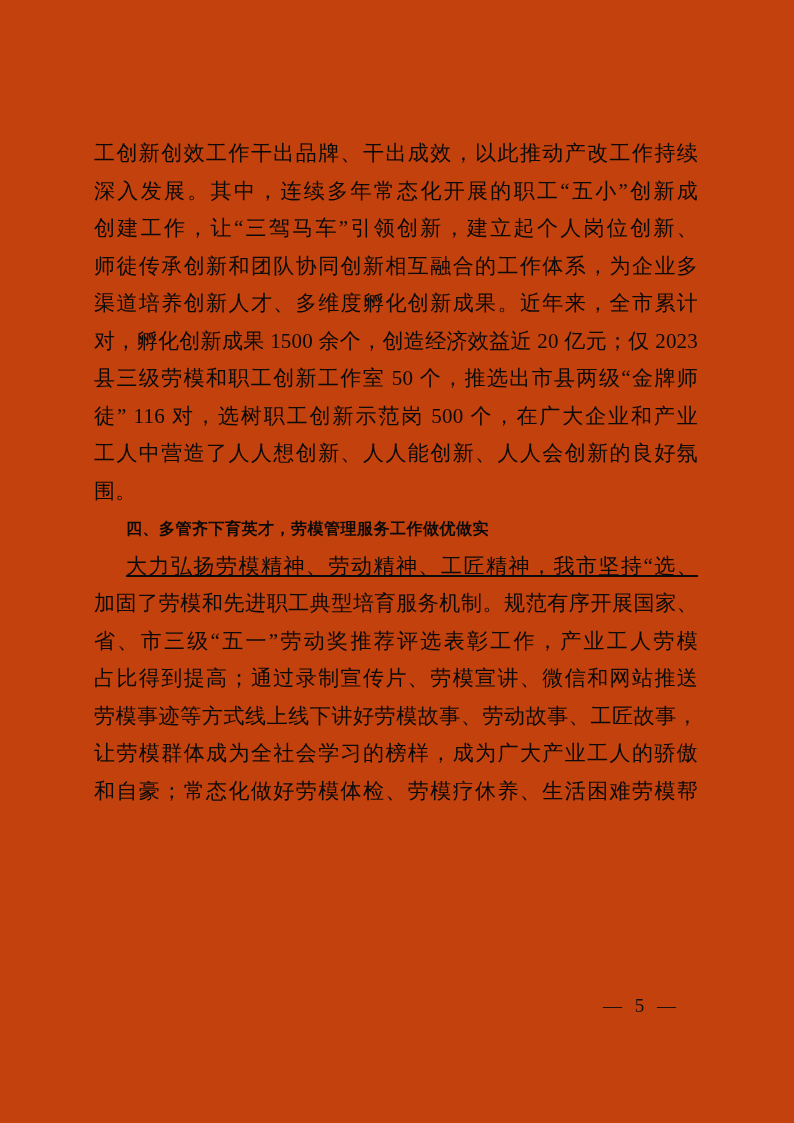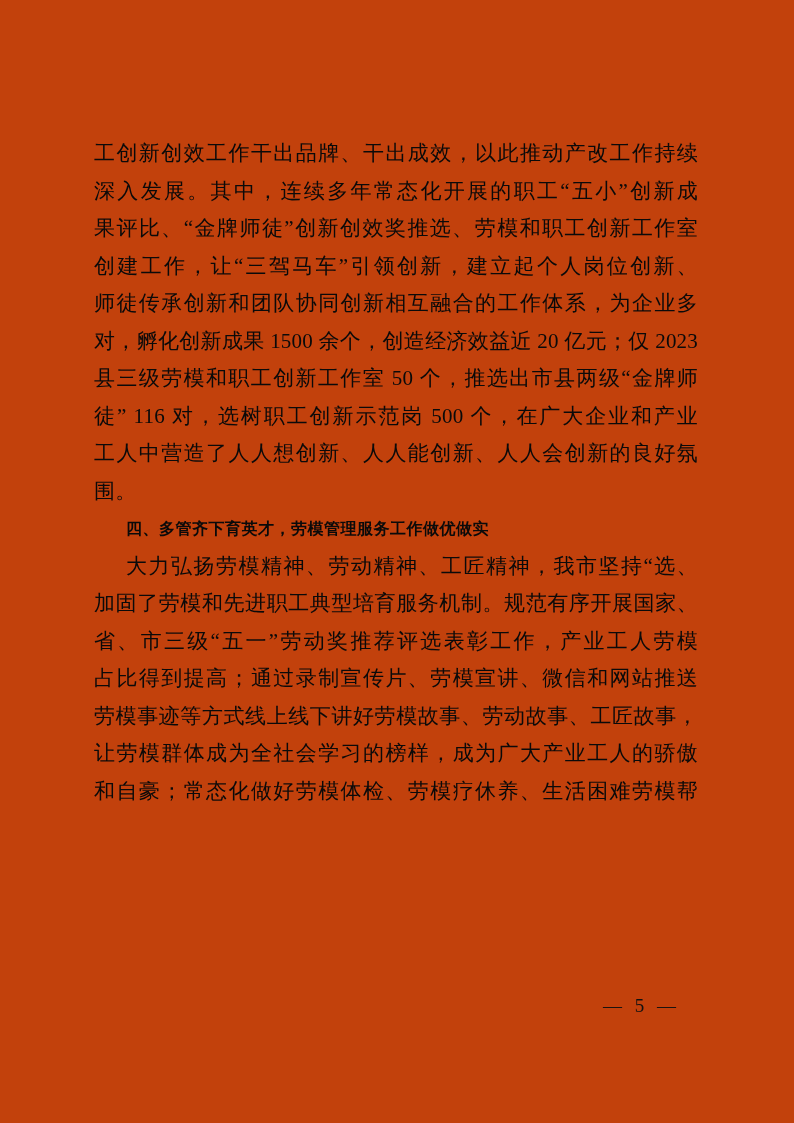--- a/index.html
+++ b/index.html
@@ -53,30 +53,30 @@
     color: #111111;
   }
 </style>
 </head>
 <body>
 
 <div class="page">
   <main class="doc-body" id="doc-body">
       <div class="line just">工创新创效工作干出品牌、干出成效，以此推动产改工作持续</div>
       <div class="line just">深入发展。其中，连续多年常态化开展的职工“五小”创新成</div>
-      <div class="line just">果评比、“金牌师徒”创新创效奖推选、劳模和职工创新工作室</div>
       <div class="line just">创建工作，让“三驾马车”引领创新，建立起个人岗位创新、</div>
       <div class="line just">师徒传承创新和团队协同创新相互融合的工作体系，为企业多</div>
+      <div class="line just">渠道培养创新人才、多维度孵化创新成果。近年来，全市累计</div>
       <div class="line just">对，孵化创新成果 1500 余个，创造经济效益近 20 亿元；仅 2023</div>
       <div class="line just">县三级劳模和职工创新工作室 50 个，推选出市县两级“金牌师</div>
       <div class="line just">徒” 116 对，选树职工创新示范岗 500 个，在广大企业和产业</div>
       <div class="line just">工人中营造了人人想创新、人人能创新、人人会创新的良好氛</div>
       <div class="line">围。</div>
       <div class="line heading" style="padding-left: 32px;">四、多管齐下育英才，劳模管理服务工作做优做实</div>
-      <div class="line just" style="padding-left: 32px;">大力弘扬劳模精神、劳动精神、工匠精神，我市坚持“选、</div>
+      <div class="line just" style="padding-left: 32px; text-decoration: underline;">大力弘扬劳模精神、劳动精神、工匠精神，我市坚持“选、</div>
       <div class="line just">加固了劳模和先进职工典型培育服务机制。规范有序开展国家、</div>
       <div class="line just">省、市三级“五一”劳动奖推荐评选表彰工作，产业工人劳模</div>
       <div class="line just">占比得到提高；通过录制宣传片、劳模宣讲、微信和网站推送</div>
       <div class="line just">劳模事迹等方式线上线下讲好劳模故事、劳动故事、工匠故事，</div>
       <div class="line just">让劳模群体成为全社会学习的榜样，成为广大产业工人的骄傲</div>
       <div class="line just">和自豪；常态化做好劳模体检、劳模疗休养、生活困难劳模帮</div>
     </main>
   <div class="page-footer">
     <span class="page-num">— 5 —</span>
   </div>

